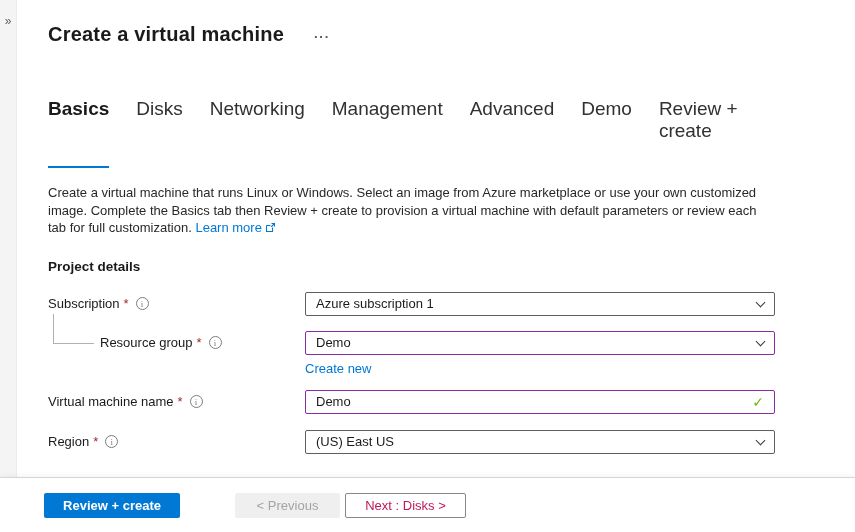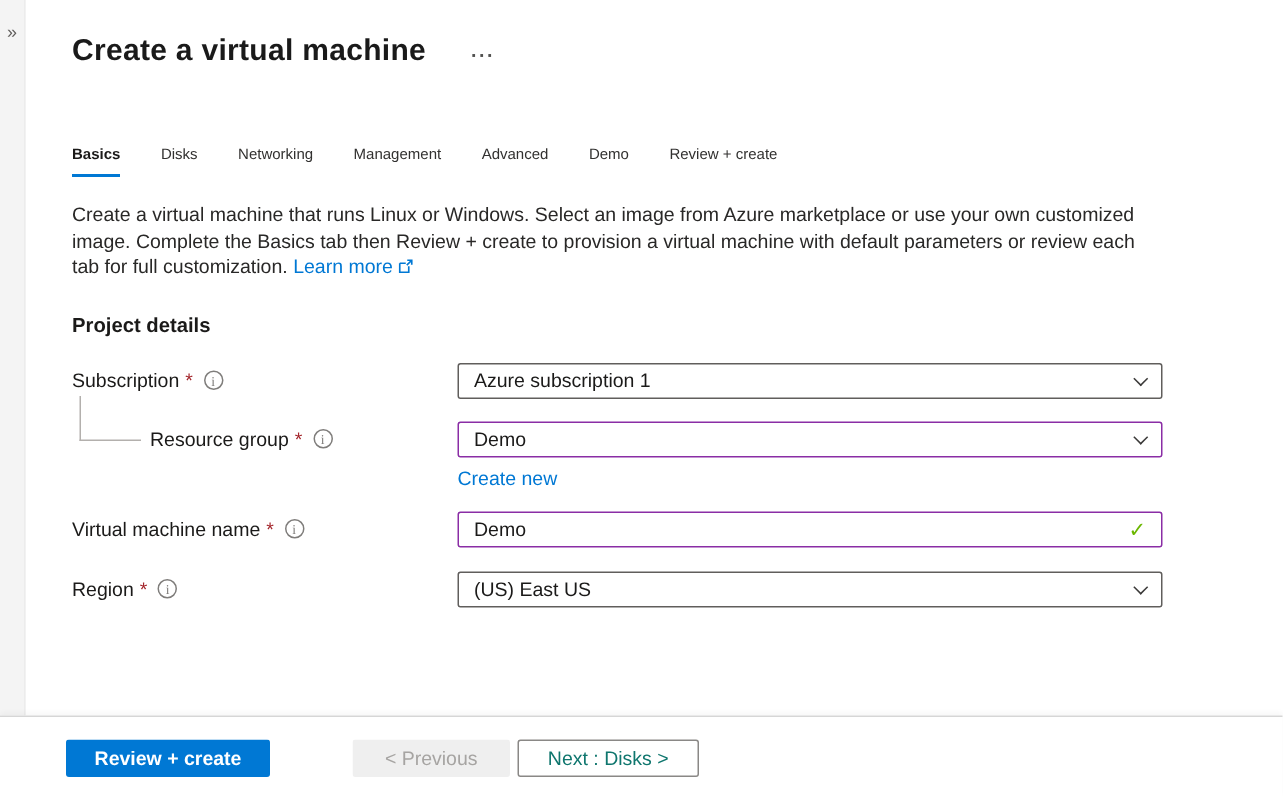--- a/index.html
+++ b/index.html
@@ -10,21 +10,21 @@
   .collapse-glyph { display:block; text-align:center; margin-top:14px;
     font-size:12px; color:#605e5c; cursor:pointer; }
   .main { position:absolute; left:48px; top:0; width:730px; height:477px; overflow:hidden; }
 
   .title-row { display:flex; align-items:center; margin-top:20px; }
   h1 { font-size:20px; line-height:28px; font-weight:700; color:#1a1a1a; letter-spacing:.2px; }
   .more-btn { margin-left:30px; color:#50504e; font-size:13px; font-weight:700;
     letter-spacing:1px; cursor:pointer; line-height:10px; padding-top:6px; }
 
   .tabs { display:flex; gap:27px; margin-top:50px; }
-  .tab { font-size:10px; color:#323130; padding-bottom:7px; border-bottom:2px solid transparent; cursor:pointer;text-align:right; }
+  .tab { font-size:19px; color:#323130; padding-bottom:24px; border-bottom:2px solid transparent; cursor:pointer; }
   .tab.active { font-weight:700; color:#1b1a19; border-bottom-color:#0078d4; }
 
   p.body-text { margin-top:16px; font-size:13px; line-height:17.5px; color:#292827; }
   a.link { color:#0078d4; text-decoration:none; cursor:pointer; }
   .ext-icon { display:inline-block; vertical-align:-1px; margin-left:3px; }
 
   h3.section { margin-top:21px; font-size:13.5px; font-weight:700; color:#1b1a19; }
   .section-desc { margin-top:8px; }
 
   .form-block { position:relative; }
@@ -50,21 +50,21 @@
   .create-new { display:inline-block; margin:6px 0 0 257px; font-size:13px; }
 
   .footer { position:absolute; left:0; right:0; bottom:0; height:55px; background:#fff;
     border-top:1px solid #d6d6d6; box-shadow:0 -2px 4px rgba(0,0,0,.04); display:flex;
     align-items:center; padding-left:44px; }
   .btn { height:25px; font-size:13px; border-radius:2px; border:1px solid transparent;
     display:inline-flex; align-items:center; justify-content:center; cursor:pointer;
     font-family:"Liberation Sans", sans-serif; }
   .btn-primary { background:#0078d4; color:#fff; font-weight:700; width:136px; }
   .btn-disabled { background:#efefef; color:#a6a4a2; width:105px; margin-left:55px; cursor:default; }
-  .btn-secondary { background:#fff; color:#0f766e; border-color:#8a8886; width:121px; margin-left:5px; }
+  .btn-secondary { background:#fff; color:#be185d; border-color:#8a8886; width:121px; margin-left:5px; }
 </style>
 </head>
 <body>
 
 <div class="left-rail">
   <span class="collapse-glyph">»</span>
 </div>
 
 <div class="main">
 

